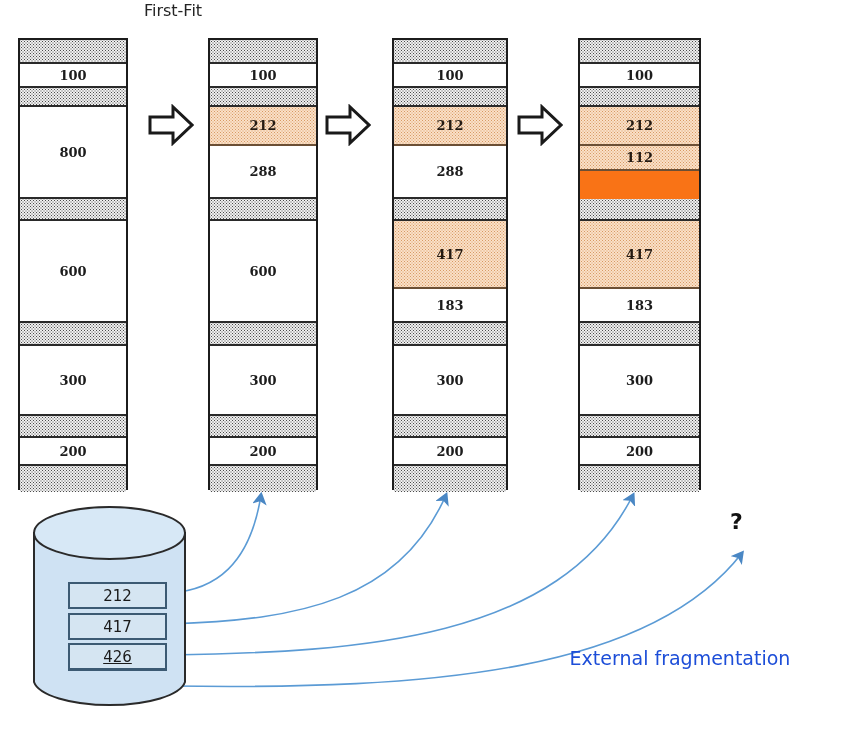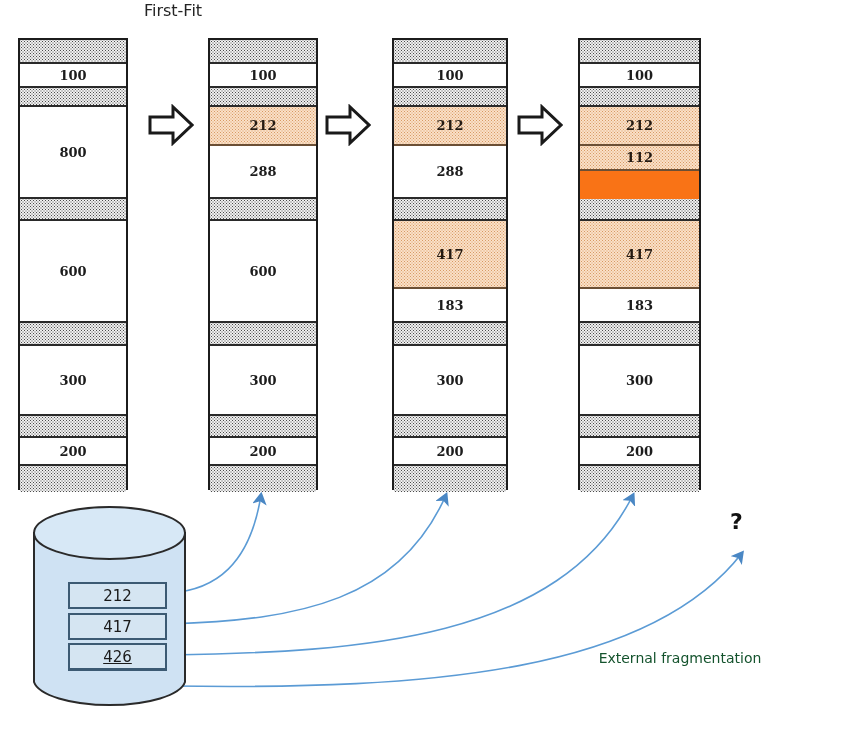--- a/index.html
+++ b/index.html
@@ -135,23 +135,23 @@
     font-weight: bold;
     color: #111111;
     font-family: "DejaVu Sans", "Liberation Sans", sans-serif;
   }
   #caption {
     position: absolute;
     left: 520px;
     top: 644px;
     width: 320px;
     text-align: center;
-    font-size: 14px;
+    font-size: 19px;
     line-height: 28px;
-    color: #14532d;
+    color: #1d4ed8;
     font-family: "DejaVu Sans", "Liberation Sans", sans-serif;
   }
   #caption .ln { display: block; white-space: nowrap; }
 </style>
 </head>
 <body>
 
 <div id="stage">
 
   <div id="title">First-Fit</div>

